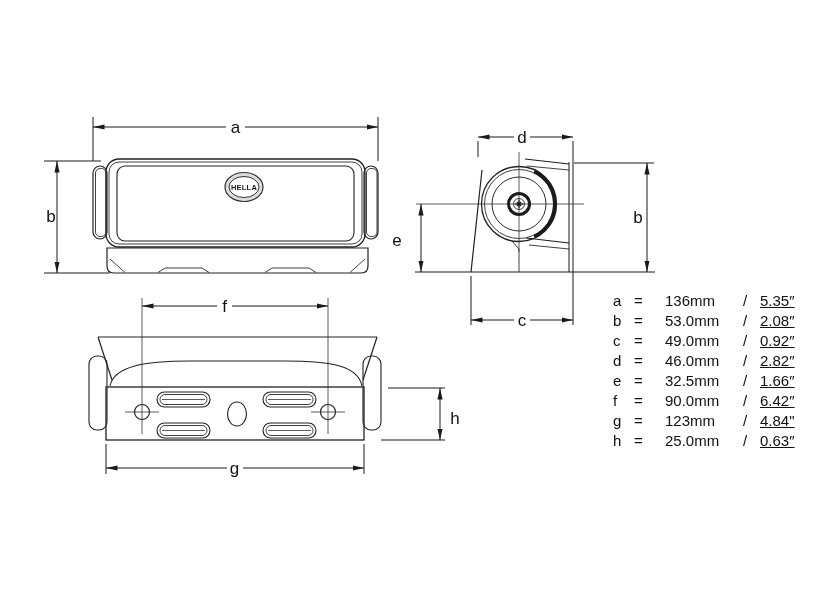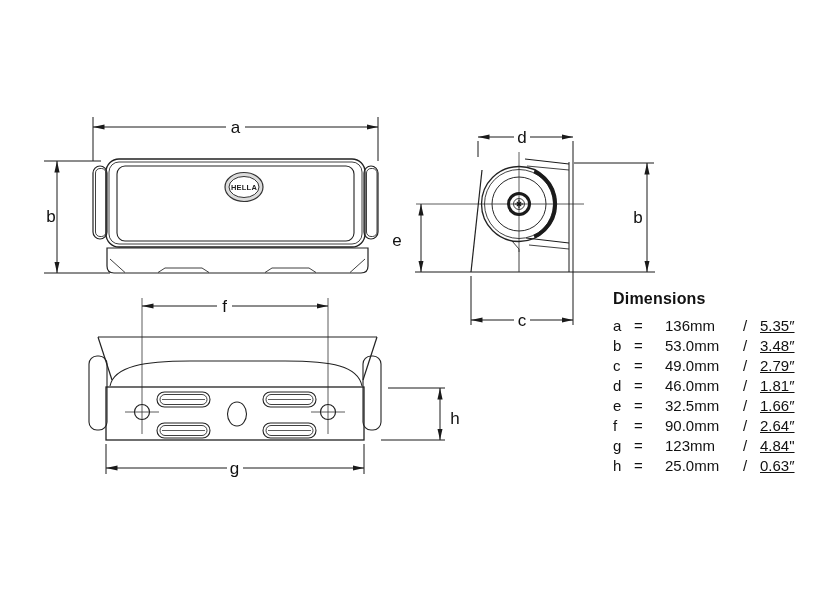--- a/index.html
+++ b/index.html
@@ -159,63 +159,62 @@
 
       <rect class="mask" x="217" y="297" width="15" height="17"></rect>
       <text class="lbl" x="224.5" y="311.5" text-anchor="middle">f</text>
       <text class="lbl" x="455" y="424" text-anchor="middle">h</text>
       <rect class="mask" x="227" y="459" width="16" height="18"></rect>
       <text class="lbl" x="234.5" y="474" text-anchor="middle">g</text>
     </g>
   </svg>
 
   <div class="dims">
-    <div class="dims-title">Dimensions</div>
 
     <div class="dim-row">
       <span class="c-letter">a</span>
       <span class="c-eq">=</span>
       <span class="c-mm">136mm</span>
       <span class="c-sep">/</span>
       <span class="c-inch">5.35″</span>
     </div>
     <div class="dim-row">
       <span class="c-letter">b</span>
       <span class="c-eq">=</span>
       <span class="c-mm">53.0mm</span>
       <span class="c-sep">/</span>
-      <span class="c-inch">3.48″</span>
+      <span class="c-inch">2.08″</span>
     </div>
     <div class="dim-row">
       <span class="c-letter">c</span>
       <span class="c-eq">=</span>
       <span class="c-mm">49.0mm</span>
       <span class="c-sep">/</span>
-      <span class="c-inch">2.79″</span>
+      <span class="c-inch">0.92″</span>
     </div>
     <div class="dim-row">
       <span class="c-letter">d</span>
       <span class="c-eq">=</span>
       <span class="c-mm">46.0mm</span>
       <span class="c-sep">/</span>
-      <span class="c-inch">1.81″</span>
+      <span class="c-inch">2.82″</span>
     </div>
     <div class="dim-row">
       <span class="c-letter">e</span>
       <span class="c-eq">=</span>
       <span class="c-mm">32.5mm</span>
       <span class="c-sep">/</span>
       <span class="c-inch">1.66″</span>
     </div>
     <div class="dim-row">
       <span class="c-letter">f</span>
       <span class="c-eq">=</span>
       <span class="c-mm">90.0mm</span>
       <span class="c-sep">/</span>
-      <span class="c-inch">2.64″</span>
+      <span class="c-inch">6.42″</span>
     </div>
     <div class="dim-row">
       <span class="c-letter">g</span>
       <span class="c-eq">=</span>
       <span class="c-mm">123mm</span>
       <span class="c-sep">/</span>
       <span class="c-inch">4.84"</span>
     </div>
     <div class="dim-row">
       <span class="c-letter">h</span>

